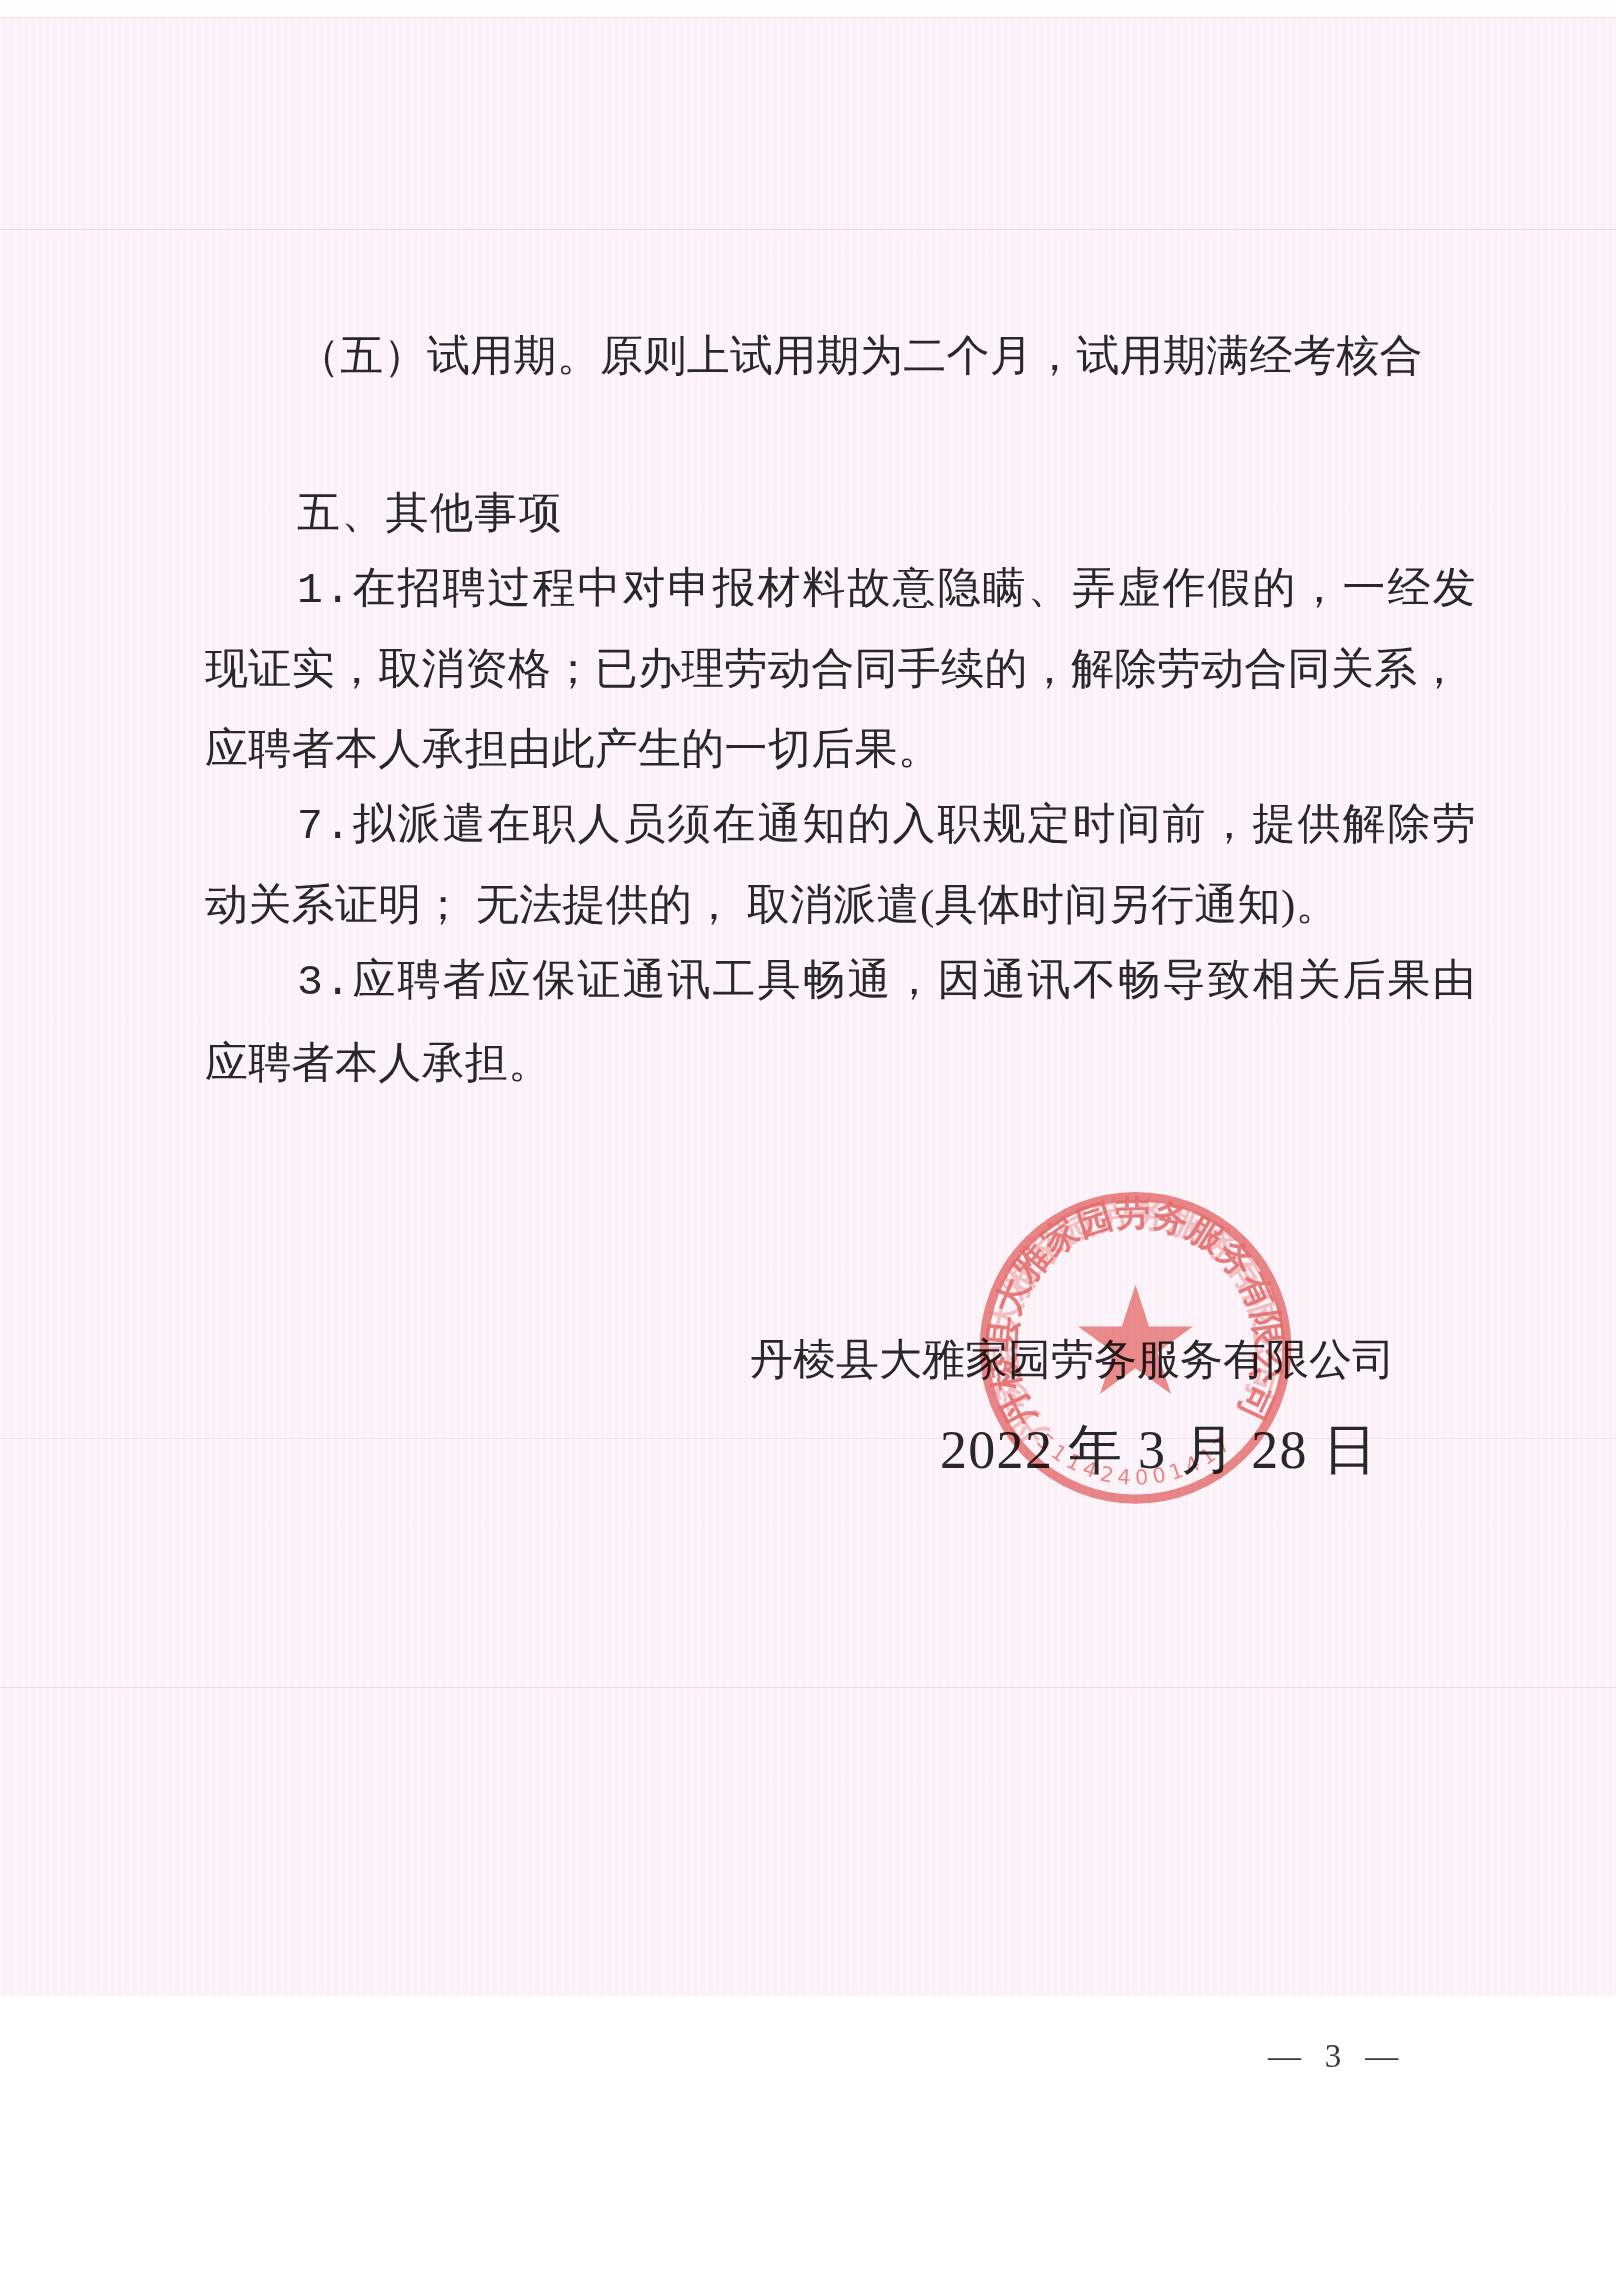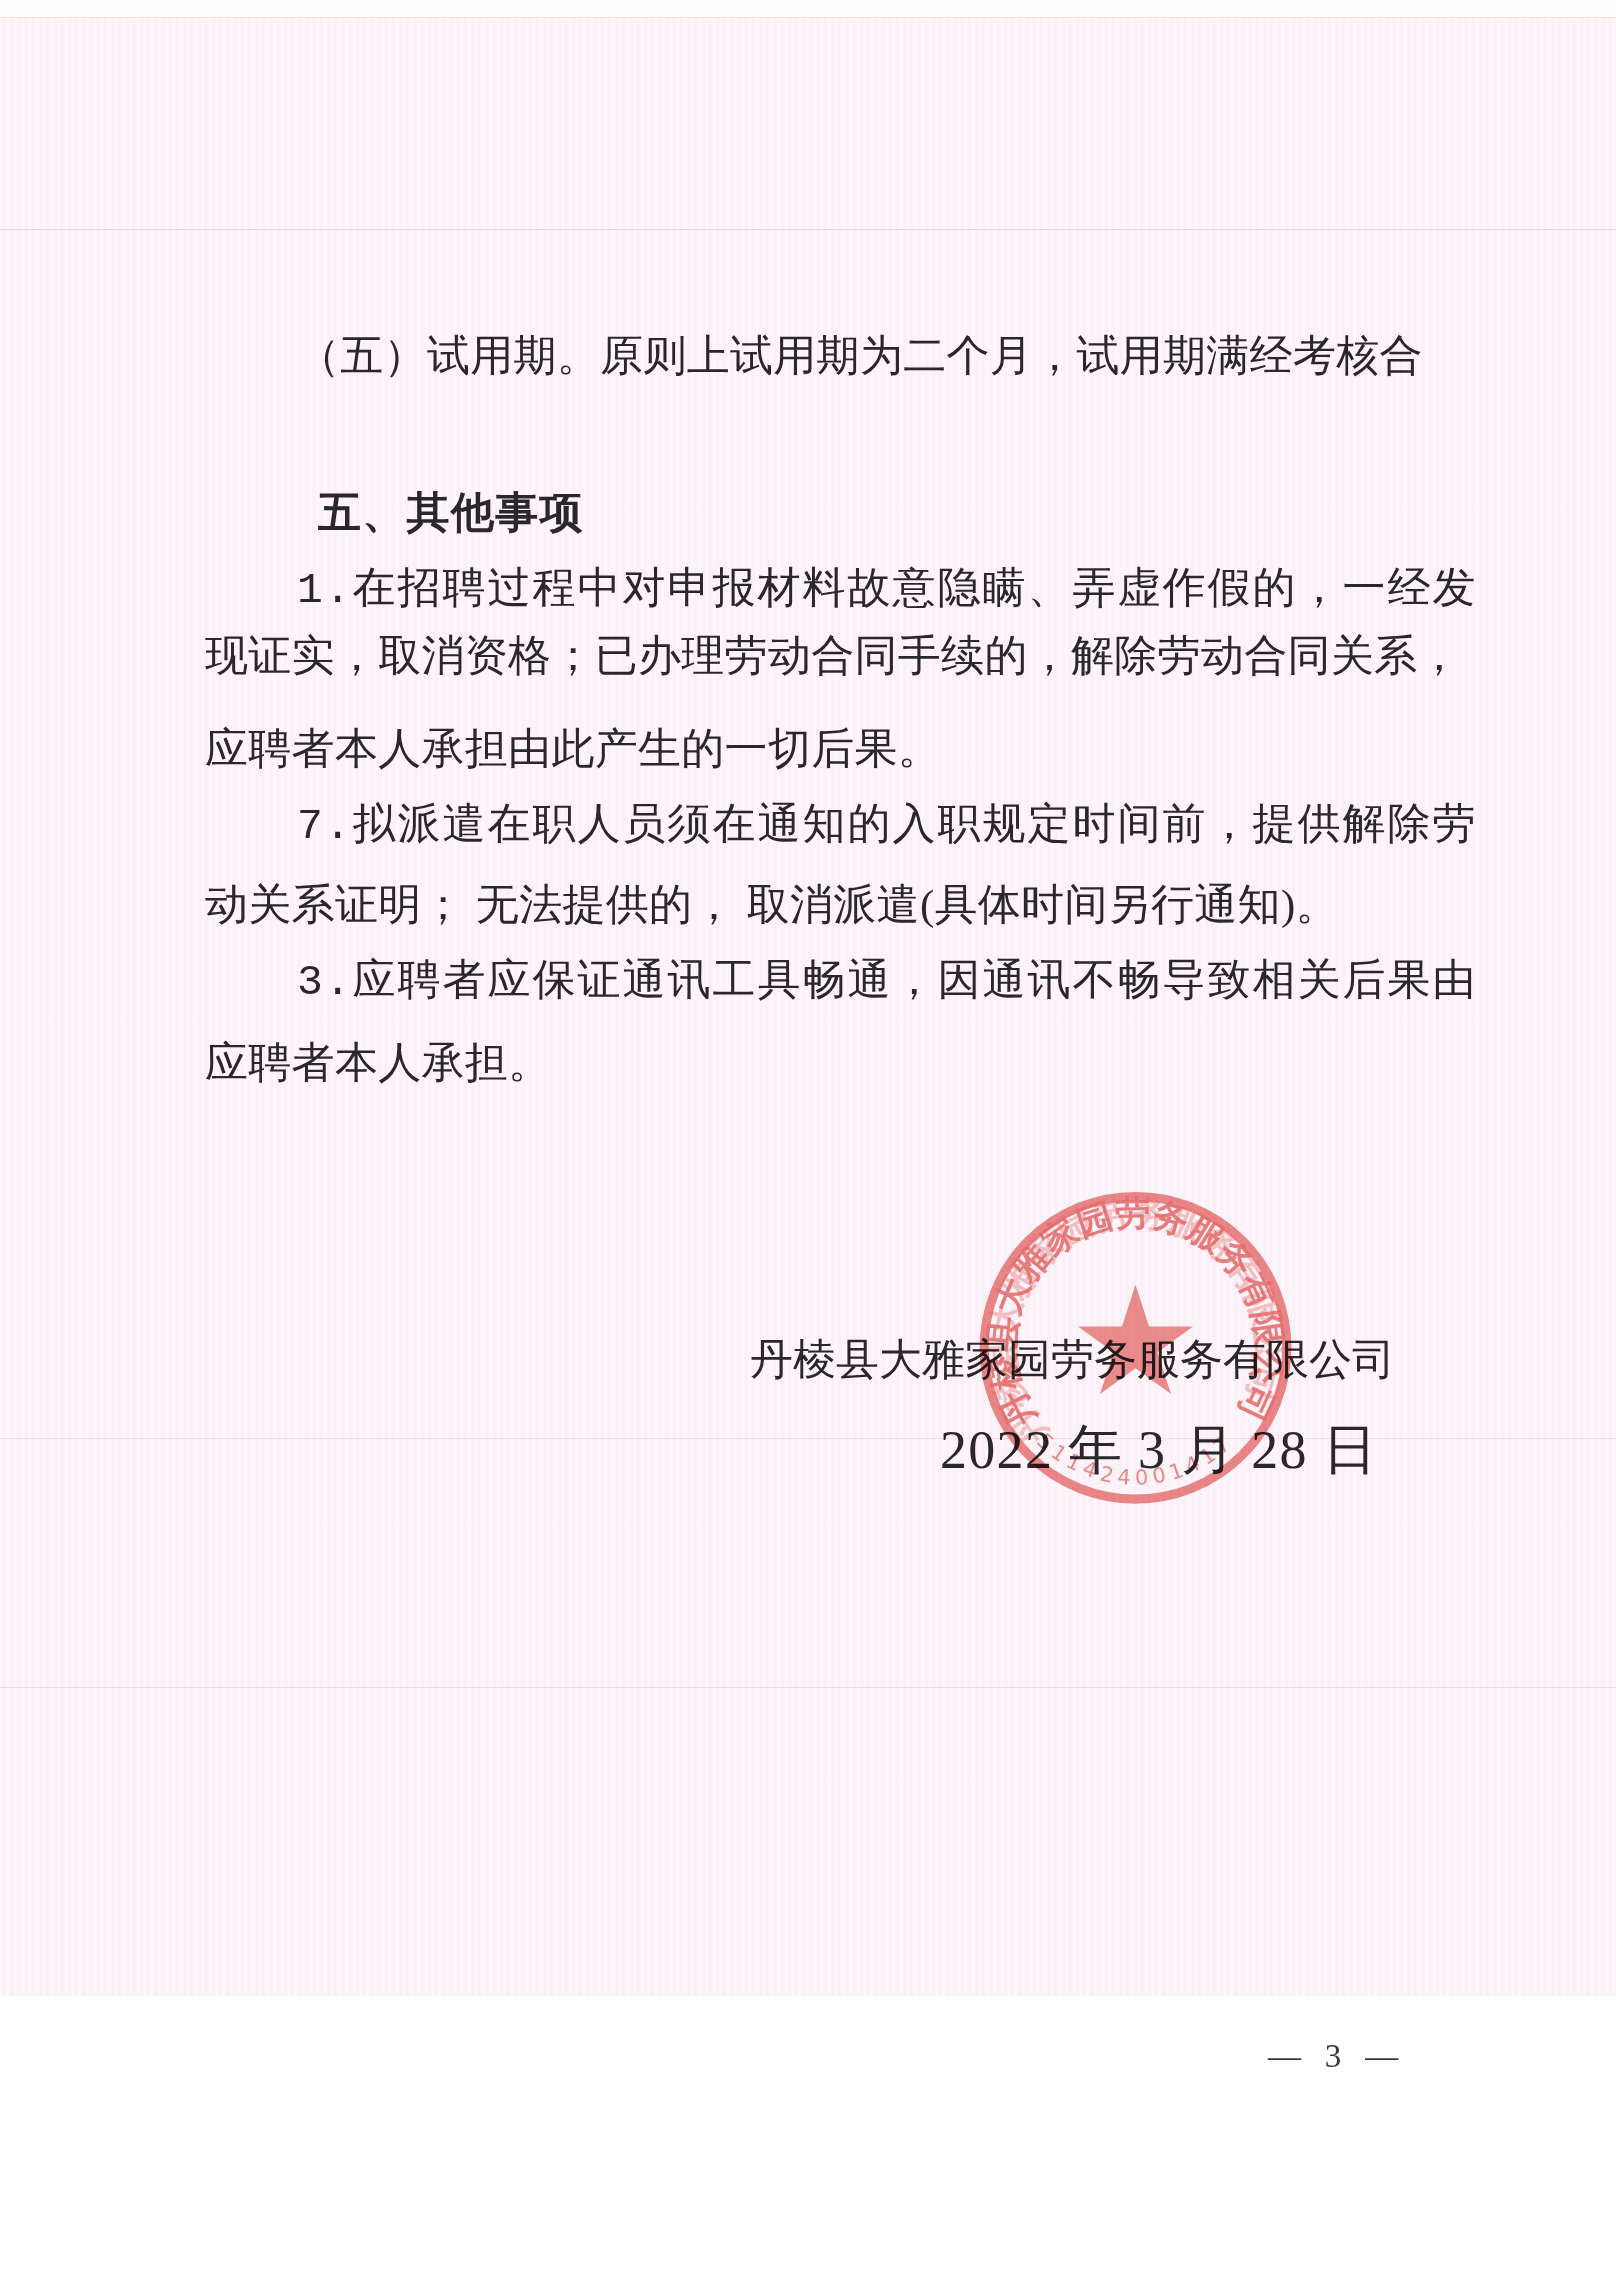--- a/index.html
+++ b/index.html
@@ -25,21 +25,21 @@
   .scan-line.l2{top:1438px;background:rgba(228,160,198,0.25);}
   .scan-line.l3{top:1687px;background:rgba(228,160,198,0.33);}
   .line{
     position:absolute;
     font-size:43px;line-height:47px;color:#29272a;
     white-space:nowrap;letter-spacing:0.3px;
   }
   .line.indent{left:297px;}
   .line.flush{left:205px;}
   .line.num{letter-spacing:2px;font-family:Liberation Mono, monospace;}
-  .line.heading{font-weight:700;letter-spacing:1.3px;margin-left:21px;}
+  .line.heading{font-weight:400;letter-spacing:1.3px;}
   .sig-company{
     position:absolute;left:750px;top:1336px;
     font-size:43px;line-height:47px;color:#29272a;white-space:nowrap;
   }
   .sig-date{
     position:absolute;left:940px;top:1426px;
     font-size:54px;line-height:48px;color:#29272a;white-space:nowrap;
     letter-spacing:1.3px;
   }
   .seal{
@@ -62,21 +62,21 @@
 <div class="paper">
 
   <div class="top-strip"></div>
   <div class="scan-line l1"></div>
   <div class="scan-line l2"></div>
   <div class="scan-line l3"></div>
 
   <div class="line indent" style="top:332px">（五）试用期。原则上试用期为二个月，试用期满经考核合</div>
   <div class="line indent heading" style="top:489px">五、其他事项</div>
   <div class="line indent num" style="top:567px">1.在招聘过程中对申报材料故意隐瞒、弄虚作假的，一经发</div>
-  <div class="line flush" style="top:632px">现证实，取消资格；已办理劳动合同手续的，解除劳动合同关系，</div>
+  <div class="line flush" style="top:645px">现证实，取消资格；已办理劳动合同手续的，解除劳动合同关系，</div>
   <div class="line flush" style="top:725px">应聘者本人承担由此产生的一切后果。</div>
   <div class="line indent num" style="top:803px">7.拟派遣在职人员须在通知的入职规定时间前，提供解除劳</div>
   <div class="line flush" style="top:881px">动关系证明； 无法提供的， 取消派遣(具体时间另行通知)。</div>
   <div class="line indent num" style="top:959px">3.应聘者应保证通讯工具畅通，因通讯不畅导致相关后果由</div>
   <div class="line flush" style="top:1039px">应聘者本人承担。</div>
 
   <div class="sig-company">丹棱县大雅家园劳务服务有限公司</div>
   <div class="sig-date">2022 年 3 月 28 日</div>
 
   <div class="seal">

